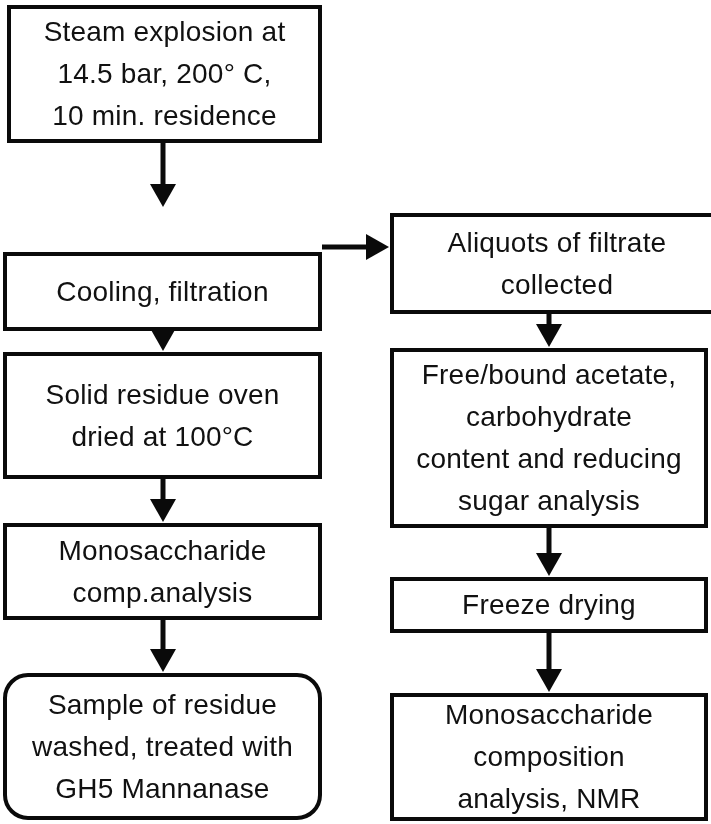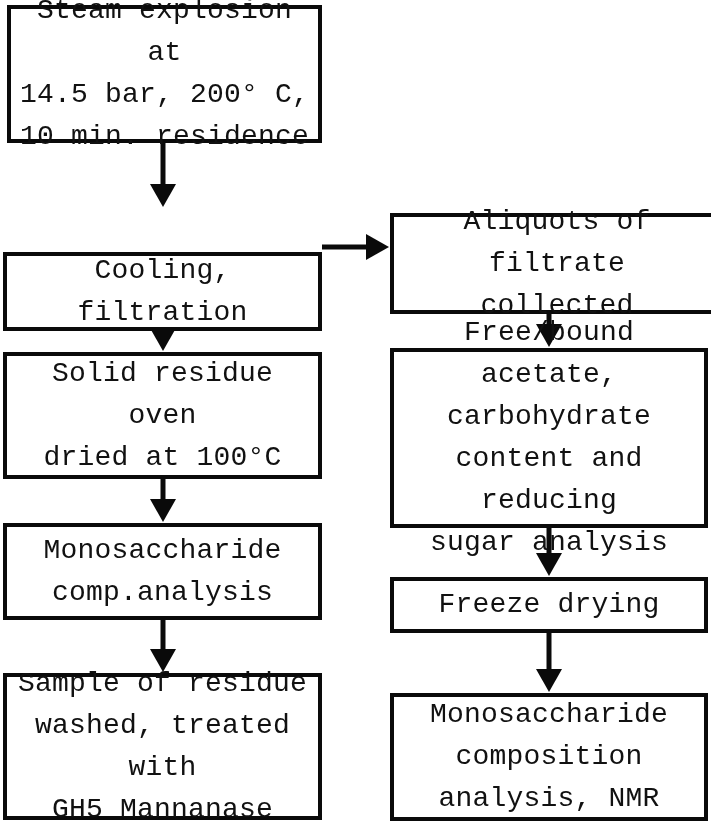--- a/index.html
+++ b/index.html
@@ -6,21 +6,21 @@
     --line:#0a0a0a;
     --text:#111111;
     --bg:#ffffff;
   }
   html,body{margin:0;padding:0;background:var(--bg);}
   .canvas{
     position:relative;
     width:711px;
     height:824px;
     background:var(--bg);
-    font-family:Liberation Mono, monospace;
+    font-family:Liberation Sans, sans-serif;
     color:var(--text);
     overflow:hidden;
   }
   .node{
     position:absolute;
     box-sizing:border-box;
     background:var(--bg);
     border:4px solid var(--line);
     display:flex;
     align-items:center;
@@ -32,21 +32,21 @@
     white-space:pre-line;
     font-size:28px;
     line-height:42px;
     letter-spacing:0.2px;
   }
   
   .n-steam   {left:7px;  top:5px;   width:315px; height:138px;}
   .n-cooling {left:3px;  top:207px; width:319px; height:79px;margin-top:45px;}
   .n-solid   {left:3px;  top:352px; width:319px; height:127px;}
   .n-monocomp{left:3px;  top:523px; width:319px; height:97px;}
-  .n-sample  {left:3px;  top:673px; width:319px; height:147px;}
+  .n-sample  {left:3px;  top:673px; width:319px; height:147px;border-radius:25px;}
   
   .n-aliquots{left:390px; top:213px; width:334px; height:101px;}
   .n-freebnd {left:390px; top:348px; width:318px; height:180px;}
   .n-freeze  {left:390px; top:577px; width:318px; height:56px;}
   .n-mononmr {left:390px; top:693px; width:318px; height:128px;}
   .arrows{
     position:absolute;
     left:0;top:0;
     width:711px;height:824px;
     pointer-events:none;

